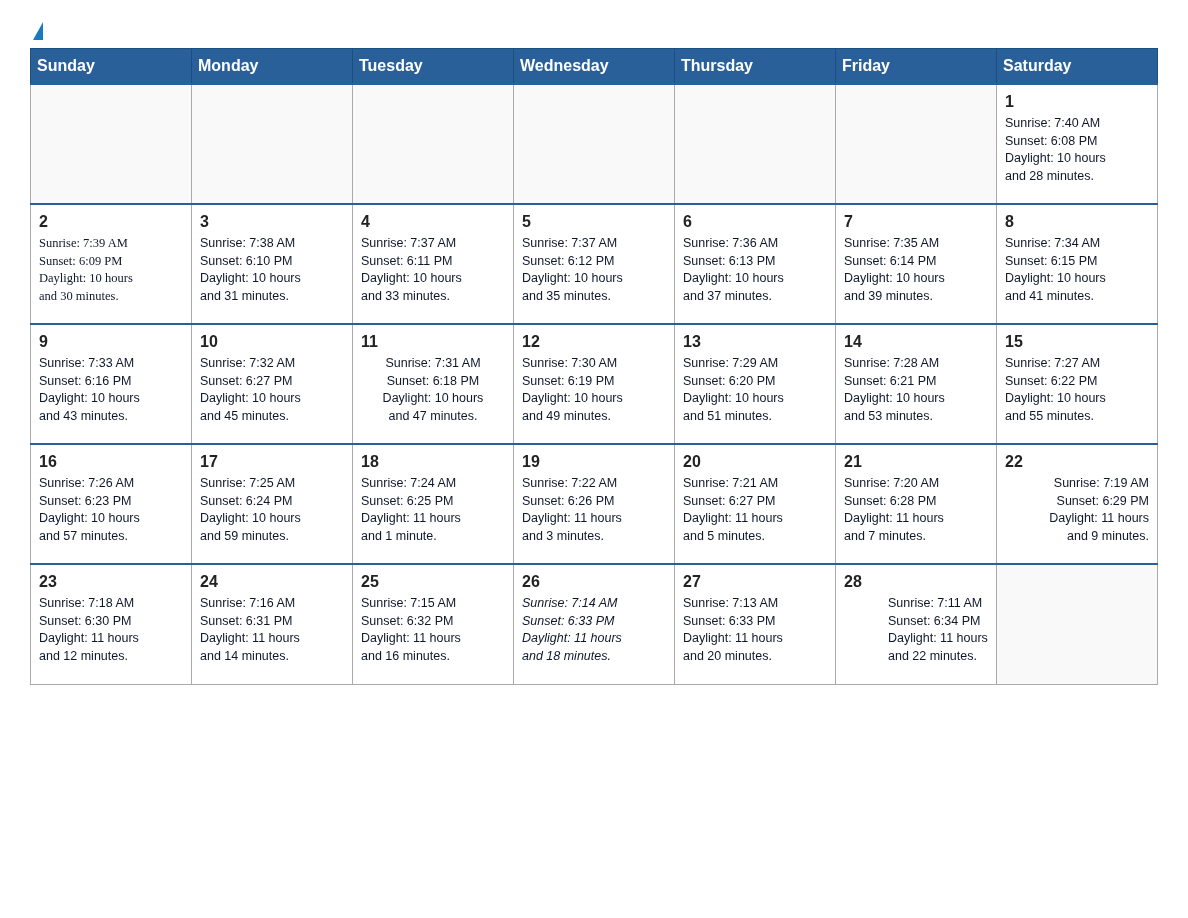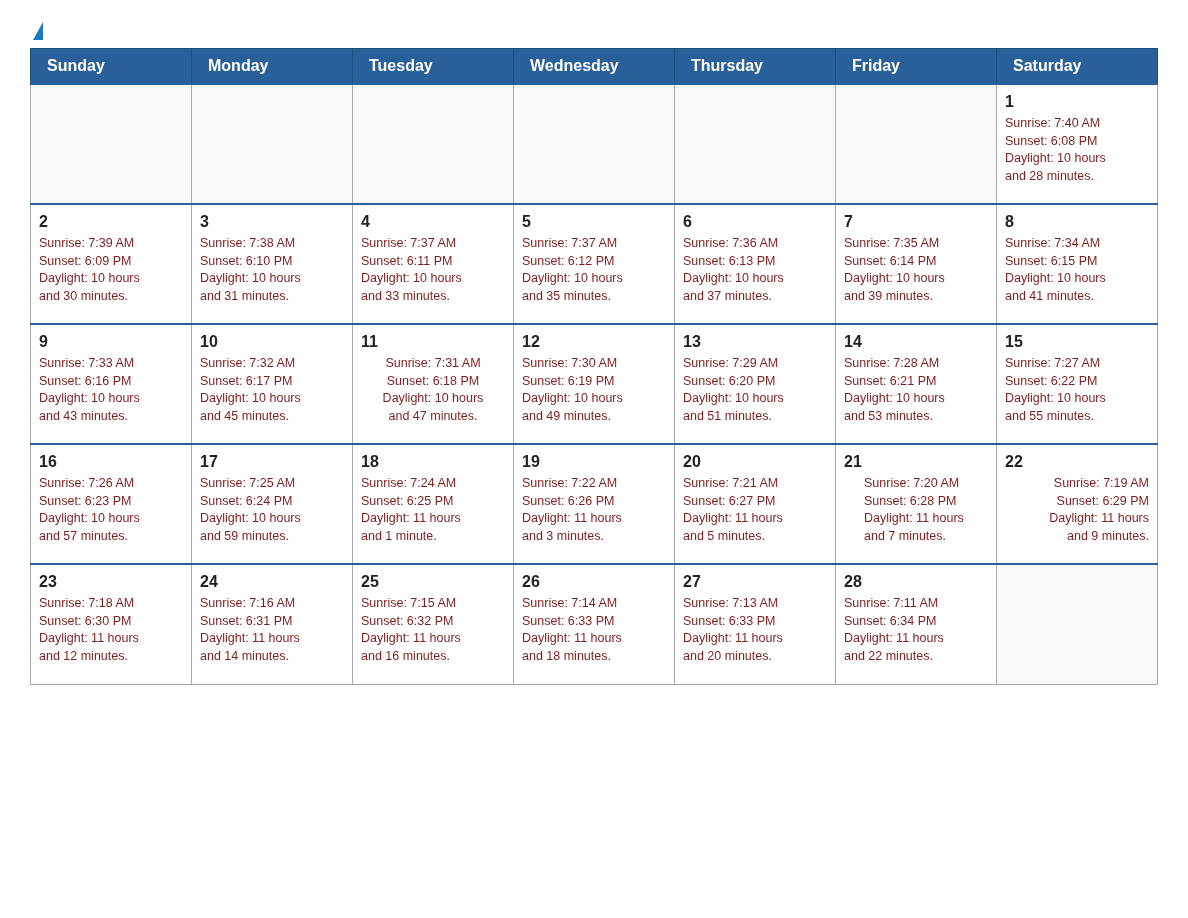--- a/index.html
+++ b/index.html
@@ -64,21 +64,21 @@
     .calendar {
       width: 100%;
       border-collapse: collapse;
       border: 1px solid #999;
     }
     .calendar th {
       background-color: #2a6099;
       color: #fff;
       font-size: 16px;
       font-weight: bold;
-      padding: 8px 16px;
+      padding: 8px 6px;
       text-align: left;
       border: 1px solid #1a5080;
     }
     .calendar td {
       vertical-align: top;
       border: 1px solid #aaa;
       padding: 6px 8px;
       width: 14.28%;
       min-height: 110px;
       height: 120px;
@@ -91,21 +91,21 @@
     }
     .day-number {
       font-size: 16px;
       font-weight: bold;
       color: #222;
       display: block;
       margin-bottom: 2px;
     }
     .day-info {
       font-size: 12.5px;
-      color: #7f1d1d;
+      color: #0f172a;
     }
     td.empty {
       background: #f9f9f9;
     }
   </style>
 </head>
 <body>
 
 <div class="header">
   <div class="logo">
@@ -145,21 +145,21 @@
           <span class="day-number">1</span>
           <div class="day-info" style="white-space: pre-line;">Sunrise: 7:40 AM
 Sunset: 6:08 PM
 Daylight: 10 hours
 and 28 minutes.</div>
         </td>
       </tr>
       <tr class="week-row">
         <td>
           <span class="day-number">2</span>
-          <div class="day-info" style="white-space: pre-line;">Sunrise: 7:39 AM
+          <div class="day-info" style="white-space: pre-line; font-family: Liberation Serif, serif;">Sunrise: 7:39 AM
 Sunset: 6:09 PM
 Daylight: 10 hours
 and 30 minutes.</div>
         </td>
         <td>
           <span class="day-number">3</span>
           <div class="day-info" style="white-space: pre-line;">Sunrise: 7:38 AM
 Sunset: 6:10 PM
 Daylight: 10 hours
 and 31 minutes.</div>
@@ -204,21 +204,21 @@
         <td>
           <span class="day-number">9</span>
           <div class="day-info" style="white-space: pre-line;">Sunrise: 7:33 AM
 Sunset: 6:16 PM
 Daylight: 10 hours
 and 43 minutes.</div>
         </td>
         <td>
           <span class="day-number">10</span>
           <div class="day-info" style="white-space: pre-line;">Sunrise: 7:32 AM
-Sunset: 6:17 PM
+Sunset: 6:27 PM
 Daylight: 10 hours
 and 45 minutes.</div>
         </td>
         <td>
           <span class="day-number">11</span>
           <div class="day-info" style="white-space: pre-line; text-align: center;">Sunrise: 7:31 AM
 Sunset: 6:18 PM
 Daylight: 10 hours
 and 47 minutes.</div>
         </td>
@@ -282,21 +282,21 @@
         </td>
         <td>
           <span class="day-number">20</span>
           <div class="day-info" style="white-space: pre-line;">Sunrise: 7:21 AM
 Sunset: 6:27 PM
 Daylight: 11 hours
 and 5 minutes.</div>
         </td>
         <td>
           <span class="day-number">21</span>
-          <div class="day-info" style="white-space: pre-line; margin-left: 20px;">Sunrise: 7:20 AM
+          <div class="day-info" style="white-space: pre-line;">Sunrise: 7:20 AM
 Sunset: 6:28 PM
 Daylight: 11 hours
 and 7 minutes.</div>
         </td>
         <td>
           <span class="day-number">22</span>
           <div class="day-info" style="white-space: pre-line; text-align: right;">Sunrise: 7:19 AM
 Sunset: 6:29 PM
 Daylight: 11 hours
 and 9 minutes.</div>
@@ -319,35 +319,35 @@
         </td>
         <td>
           <span class="day-number">25</span>
           <div class="day-info" style="white-space: pre-line;">Sunrise: 7:15 AM
 Sunset: 6:32 PM
 Daylight: 11 hours
 and 16 minutes.</div>
         </td>
         <td>
           <span class="day-number">26</span>
-          <div class="day-info" style="white-space: pre-line;">Sunrise: 7:14 AM
+          <div class="day-info" style="white-space: pre-line; font-style: italic;">Sunrise: 7:14 AM
 Sunset: 6:33 PM
 Daylight: 11 hours
 and 18 minutes.</div>
         </td>
         <td>
           <span class="day-number">27</span>
           <div class="day-info" style="white-space: pre-line;">Sunrise: 7:13 AM
 Sunset: 6:33 PM
 Daylight: 11 hours
 and 20 minutes.</div>
         </td>
         <td>
           <span class="day-number">28</span>
-          <div class="day-info" style="white-space: pre-line;">Sunrise: 7:11 AM
+          <div class="day-info" style="white-space: pre-line; margin-left: 44px;">Sunrise: 7:11 AM
 Sunset: 6:34 PM
 Daylight: 11 hours
 and 22 minutes.</div>
         </td>
         <td class="empty"></td>
       </tr>
     </tbody>
 </table>
 
 </body></html>

